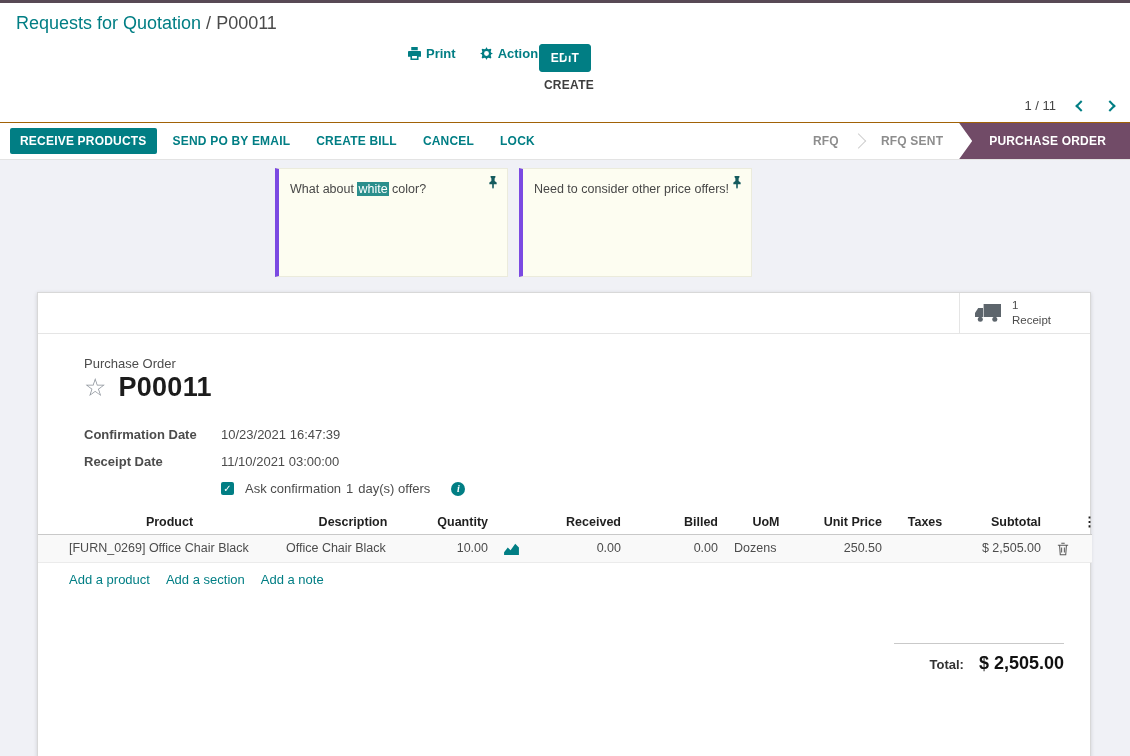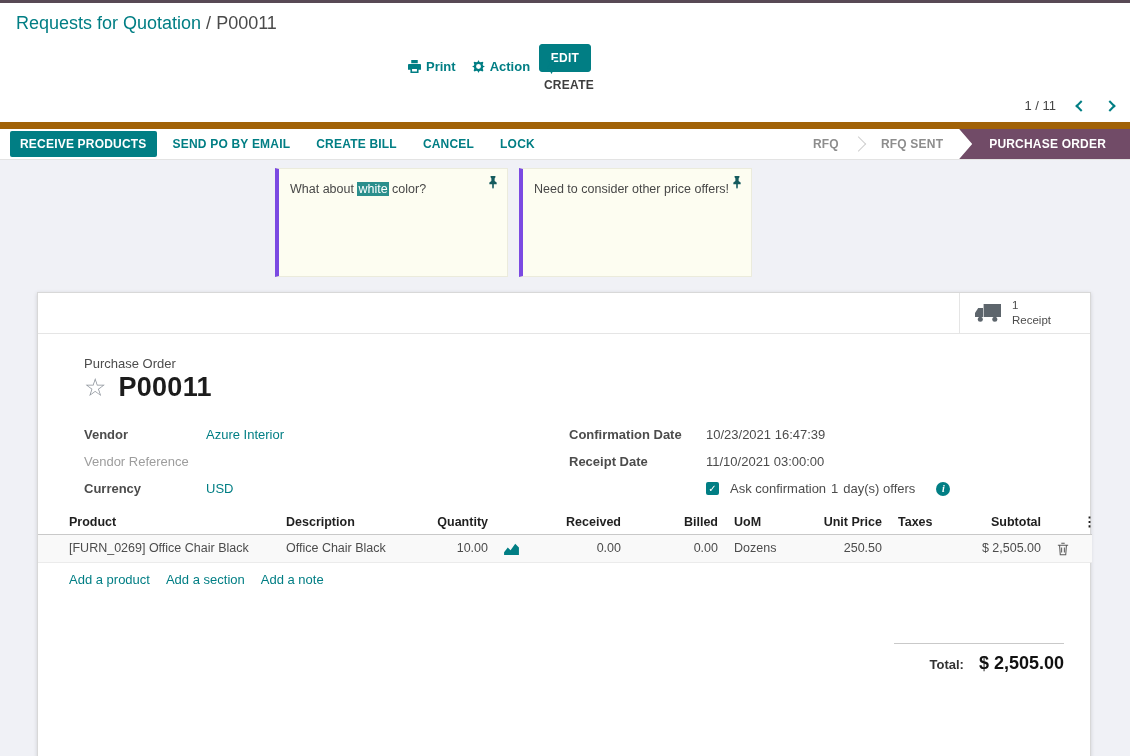--- a/index.html
+++ b/index.html
@@ -18,29 +18,29 @@
   .bc-rest { color:#4a4a4a; }
   .buttons-row { display:flex; align-items:center; position:relative; padding:4px 0 9px;flex-direction:column; }
   .btn-primary {
     background:#017e84; color:#fff; border:1px solid #017e84; border-radius:3px;
     font-family:inherit; font-size:12px; font-weight:700; padding:6px 11px; cursor:pointer; letter-spacing:.3px;
   }
   .btn-plain {
     background:none; border:none; color:#3e3e3e; font-family:inherit;
     font-size:12px; font-weight:700; padding:6px 8px; margin-left:8px; cursor:pointer; letter-spacing:.3px;
   }
-  .cp-center { position:absolute; left:392px; top:19px; display:flex; align-items:center; gap:16px; }
+  .cp-center { position:absolute; left:392px; top:6px; display:flex; align-items:center; gap:24px; }
   .cp-action { display:inline-flex; align-items:center; gap:5px; color:#017e84; font-size:13px; font-weight:700; cursor:pointer; }
   .cp-pin { cursor:pointer; display:inline-flex; }
   .pager { margin-left:auto; display:flex; align-items:center; gap:21px; font-size:13px; color:#444; }
   .chev { width:8px; height:8px; border-top:2px solid #017e84; border-right:2px solid #017e84; display:inline-block; cursor:pointer; }
   .chev-left { transform:rotate(-135deg); }
   .chev-right { transform:rotate(45deg); }
 
-  .statusbar-row { background:#fff; border-top:7px solid #a16207; border-bottom:1px solid #e3e3e3; display:flex; align-items:stretch; height:38px; }
+  .statusbar-row { background:#fff; border-top:1px solid #a16207; border-bottom:1px solid #e3e3e3; display:flex; align-items:stretch; height:38px; }
   .action-buttons { display:flex; align-items:center; padding-left:10px; gap:6px; }
   .btn-status-primary {
     background:#017e84; color:#fff; border:none; border-radius:2px; font-family:inherit;
     font-size:12px; font-weight:700; padding:6px 10px; cursor:pointer; letter-spacing:.2px;
   }
   .btn-status { background:none; border:none; color:#017e84; font-family:inherit; font-size:12px; font-weight:700; padding:6px 10px; cursor:pointer; letter-spacing:.2px; }
   .statusbar { margin-left:auto; display:flex; align-items:stretch; }
   .status-item { display:flex; align-items:center; color:#8d8d8d; font-size:12px; font-weight:700; padding:0 16px; cursor:pointer; letter-spacing:.2px; }
   .status-sep { width:10px; position:relative; }
   .status-sep::after { content:''; position:absolute; top:50%; left:-2px; width:10px; height:10px;
@@ -90,21 +90,21 @@
     width:14px; height:14px; border-radius:50%; background:#017e84; color:#fff; font-size:10px;
     font-weight:700; font-style:italic; font-family:"Liberation Serif", serif;
     display:inline-flex; align-items:center; justify-content:center; margin-left:16px; flex:none;
   }
 
   .tabbar { display:flex; border-bottom:1px solid #d8d8d8; padding-left:30px; margin-top:17px; }
   .tab { padding:7px 16px; font-size:13px; color:#4c4c4c; border:1px solid transparent; margin-bottom:-1px; cursor:pointer; }
   .tab-active { background:#fff; border-color:#d8d8d8; border-bottom-color:#fff; }
 
   table.o-table { width:1054px; border-collapse:collapse; font-size:12.5px; table-layout:fixed; }
-  .o-table th { font-weight:700; color:#1f1f1f; text-align:left; padding:6px 8px 5px; border-bottom:1px solid #c9c9c9; white-space:nowrap; overflow:hidden; }
+  .o-table th { font-weight:700; color:#1f1f1f; text-align:center; padding:6px 8px 5px; border-bottom:1px solid #c9c9c9; white-space:nowrap; overflow:hidden; }
   .o-table td { padding:6px 8px; color:#4c4c4c; white-space:nowrap; overflow:hidden; }
   .o-table .num { text-align:right; }
   .o-table tr.data-row { background:#f9f9f9; border-bottom:1px solid #ebebeb; cursor:pointer; }
   .o-table .c1 { padding-left:31px; }
   .cell-icon { display:inline-flex; vertical-align:middle; cursor:pointer; }
   .kebab { color:#333; font-size:13px; cursor:pointer; text-align:center; padding:6px 2px 5px; }
 
   .links-row { display:flex; gap:16px; padding:9px 0 0 31px; }
   .add-link { color:#017e84; font-size:13px; cursor:pointer; }
 
@@ -223,34 +223,20 @@
 
     <div class="title-block">
       <div class="model-label">Purchase Order</div>
       <div class="record-row">
         <span class="star">☆</span>
         <span class="record-name">P00011</span>
       </div>
     </div>
 
     <div class="fields">
-      <div class="col-left">
-        <div class="field-row">
-          <span class="field-label">Vendor</span>
-          <span class="field-value link-value">Azure Interior</span>
-        </div>
-        <div class="field-row">
-          <span class="field-label muted-label">Vendor Reference</span>
-          <span class="field-value"></span>
-        </div>
-        <div class="field-row">
-          <span class="field-label">Currency</span>
-          <span class="field-value link-value">USD</span>
-        </div>
-      </div>
       <div class="col-right">
         <div class="field-row">
           <span class="field-label">Confirmation Date</span>
           <span class="field-value">10/23/2021 16:47:39</span>
         </div>
         <div class="field-row">
           <span class="field-label">Receipt Date</span>
           <span class="field-value">11/10/2021 03:00:00</span>
         </div>
         <div class="field-row">

